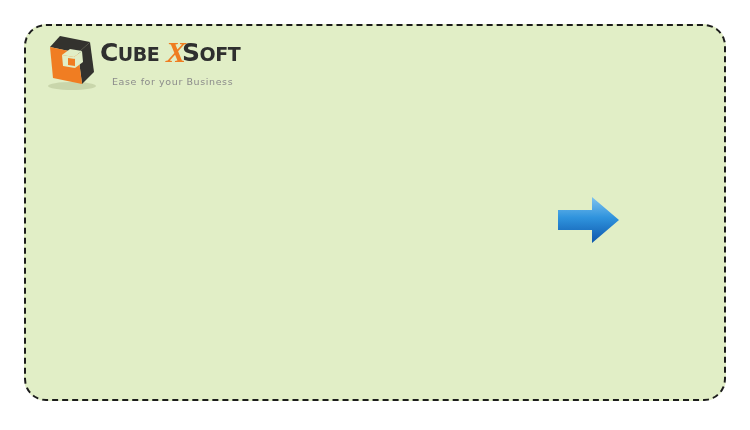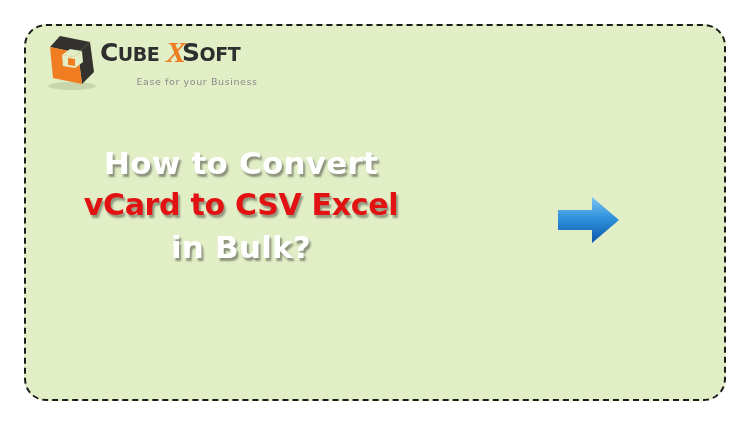--- a/index.html
+++ b/index.html
@@ -85,21 +85,21 @@
     font-style: italic;
     color: #ef7d21;
     font-family: "Liberation Serif", serif;
     line-height: 40px;
   }
   #logo-tagline {
     position: absolute;
     left: 74px;
     top: 44px;
     width: 170px;
-    text-align: center;
+    text-align: left;
     font-family: "DejaVu Sans", sans-serif;
     font-size: 9.5px;
     letter-spacing: 0.6px;
     color: #8b8b8b;
   }
 
   
   #headline {
     position: absolute;
     left: 36px;
@@ -179,25 +179,20 @@
 
     <div id="logo-wordmark">
       <span class="wm-text" id="wm-cube">C<span class="small">UBE</span></span>
       <span id="wm-x">X</span>
       <span class="wm-text" id="wm-soft">S<span class="small">OFT</span></span>
     </div>
 
     <div id="logo-tagline">Ease for your Business</div>
   </div>
 
-  <div id="headline">
-    <div class="headline-line hl-white">How to Convert</div>
-    <div class="headline-line hl-red">vCard to CSV Excel</div>
-    <div class="headline-line hl-white">in Bulk?</div>
-  </div>
 
 
   <div id="arrow-icon">
     <svg class="icon-svg" viewBox="0 0 62 48" xmlns="http://www.w3.org/2000/svg">
       <defs>
         <linearGradient id="arrowGrad" x1="0" y1="0" x2="0" y2="1">
           <stop offset="0%" stop-color="#7fc3ef"></stop>
           <stop offset="45%" stop-color="#2f93dd"></stop>
           <stop offset="100%" stop-color="#0d56ab"></stop>
         </linearGradient>

